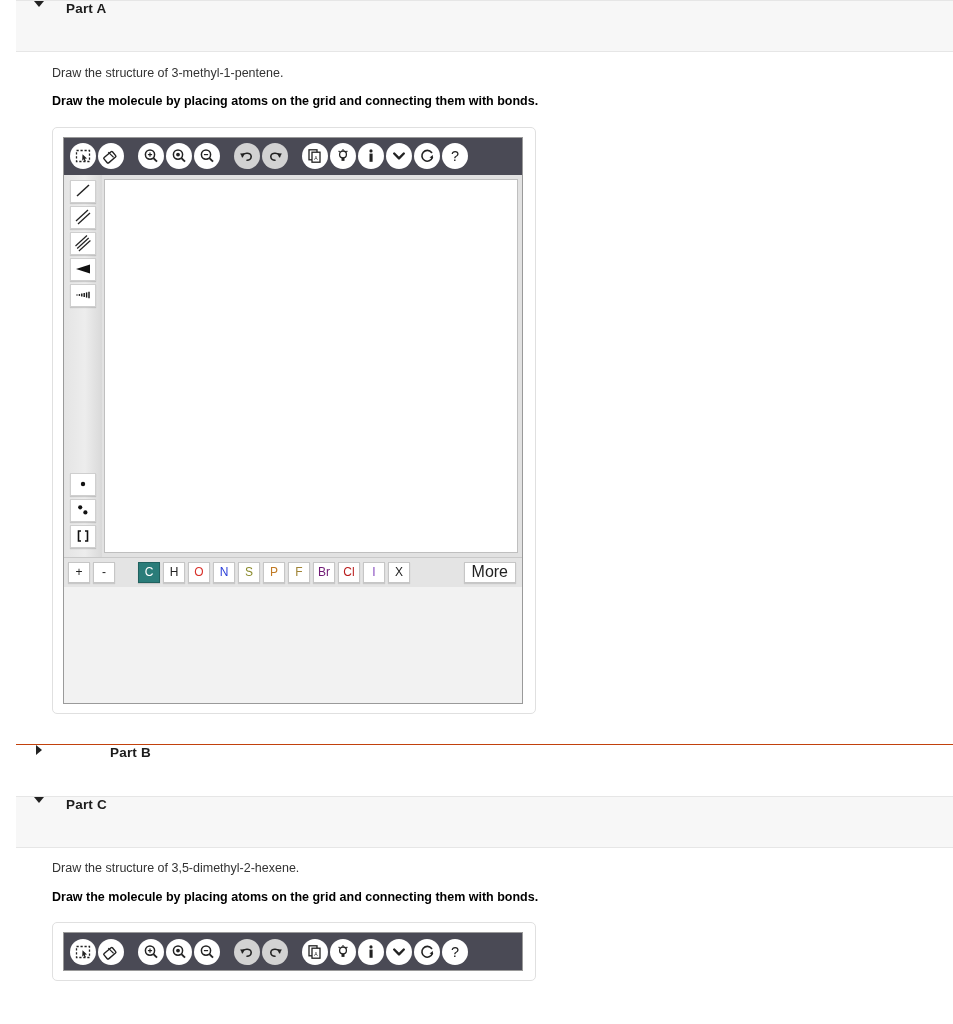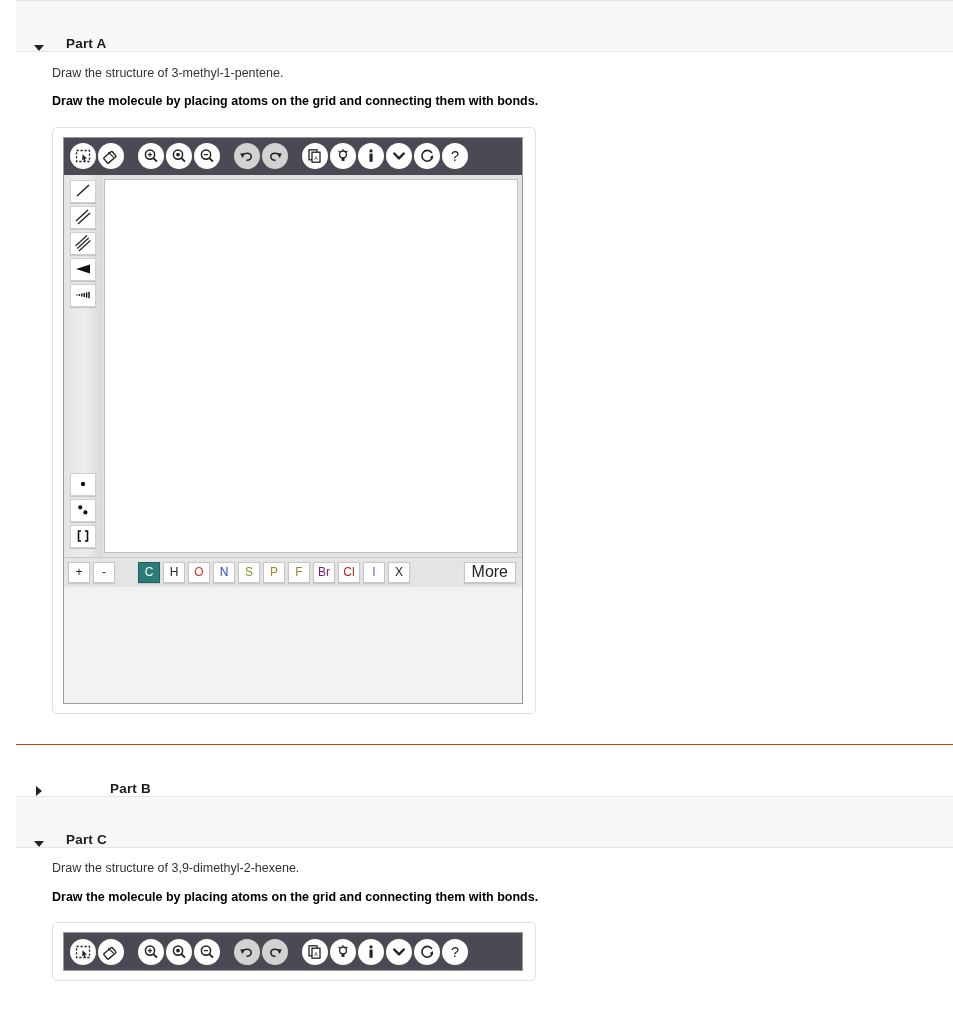--- a/index.html
+++ b/index.html
@@ -17,21 +17,21 @@
   }
 
   
   .part-header {
     background: #f7f7f7;
     border-top: 1px solid #e6e6e6;
     border-bottom: 1px solid #e6e6e6;
     margin-left: 16px;
     height: 52px;
     display: flex;
-    align-items: flex-end;
+    align-items: flex-start;
     box-sizing: border-box;
   }
   .part-header.collapsed {
     background: #ffffff;
     border-top: 1px solid #c2410c;
     border-bottom: none;
     gap: 44px;
   }
   .disclosure {
     width: 30px;
@@ -448,21 +448,21 @@
 </div>
 
 <div class="part-header">
   <span class="disclosure">
     <span class="tri-down"></span>
   </span>
   <span class="part-title">Part C</span>
 </div>
 
 <div class="part-body">
-  <p class="prompt-text">Draw the structure of 3,9-dimethyl-2-hexene.</p>
+  <p class="prompt-text">Draw the structure of 3,5-dimethyl-2-hexene.</p>
   <p class="prompt-bold">Draw the molecule by placing atoms on the grid and connecting them with bonds.</p>
 
   <div class="editor-card">
     <div class="editor-inner">
 
       <div class="mol-toolbar">
         <div class="tb-btn">
           <svg width="18" height="18" viewBox="0 0 18 18">
             <rect x="2.5" y="3.5" width="13" height="11" fill="none" stroke="#222" stroke-width="1.3" stroke-dasharray="2.2 1.8"></rect>
             <path d="M8.5 7.2 L13 11.5 L10.8 11.7 L11.9 13.9 L10.6 14.5 L9.6 12.3 L8.2 13.7 Z" fill="#222"></path>

